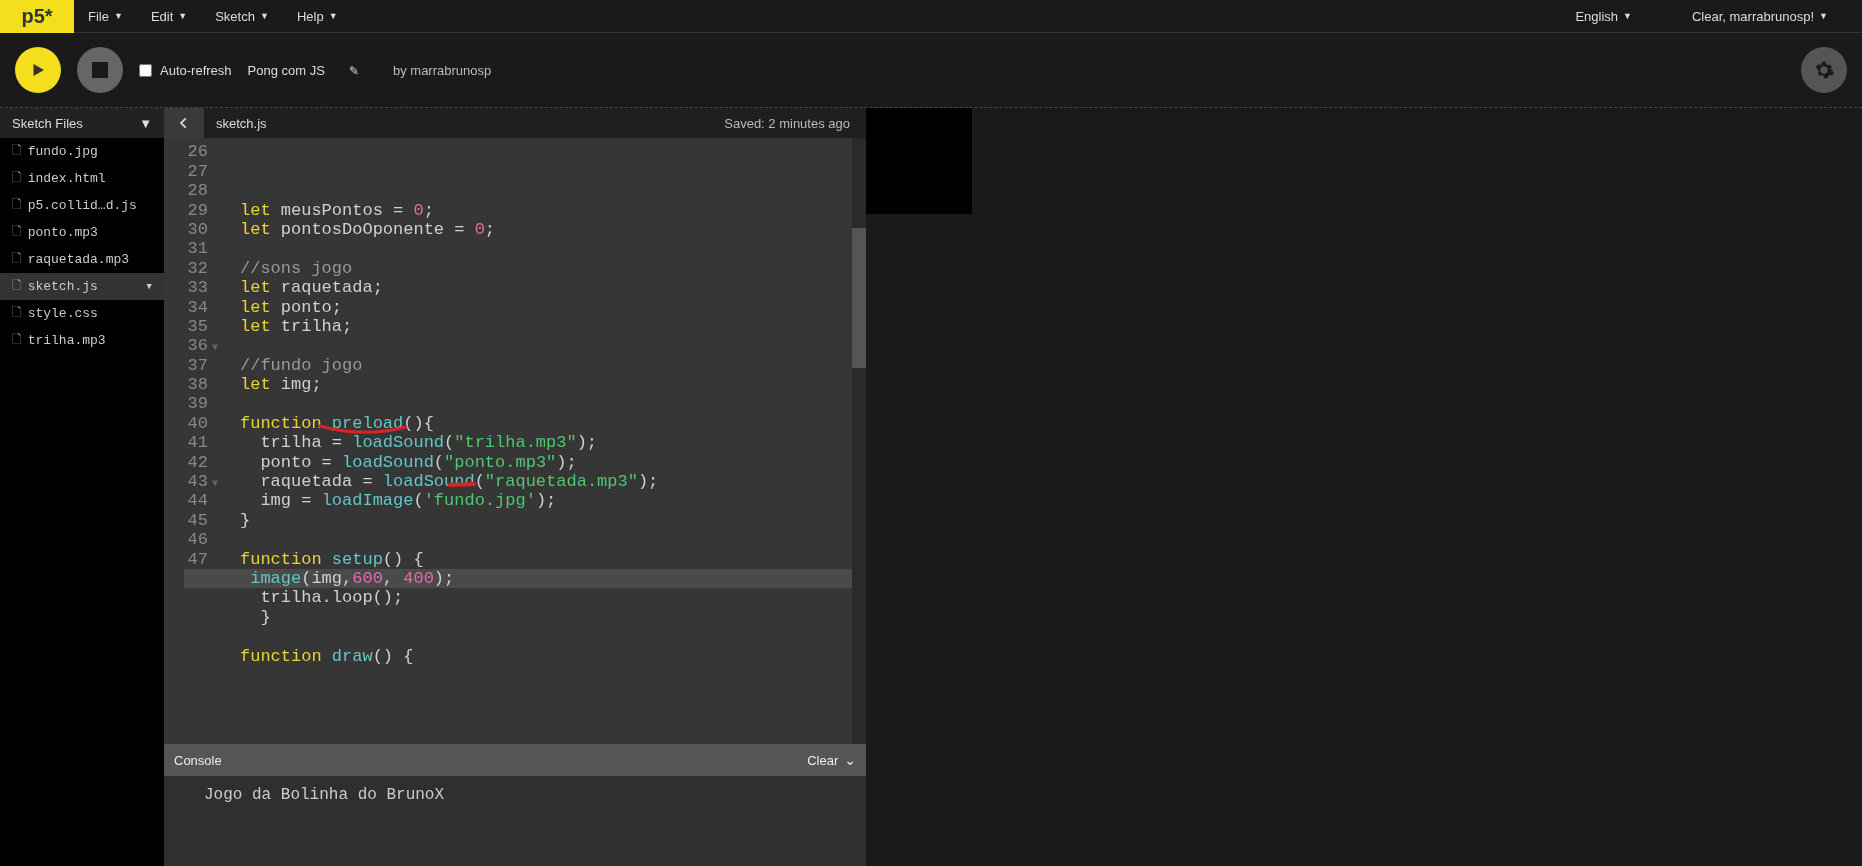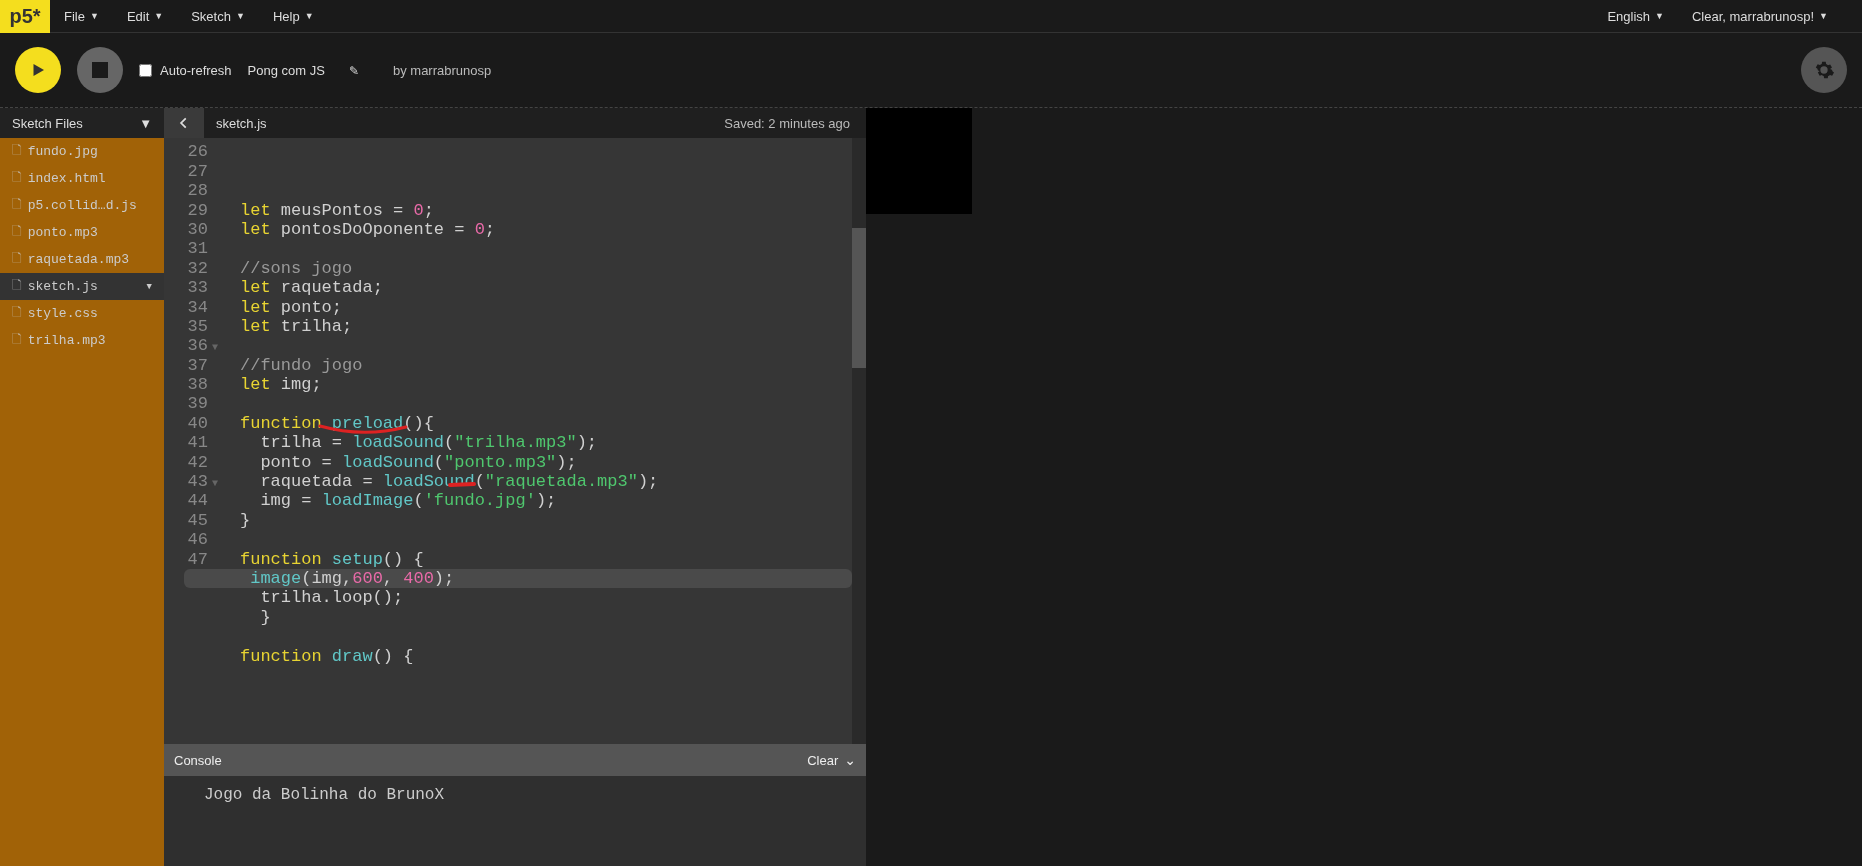--- a/index.html
+++ b/index.html
@@ -1,52 +1,52 @@
 <!DOCTYPE html>
 <html><head>
 <meta charset="utf-8">
 <style>
 *{margin:0;padding:0;box-sizing:border-box;}
 body{background:#1a1a1a;color:#d0d0d0;font-family:Arial,Helvetica,sans-serif;font-size:13px;overflow:hidden;width:1862px;height:866px;}
 .topbar{display:flex;align-items:center;height:33px;background:#1a1a1a;border-bottom:1px solid #333;}
-.logo{width:50px;height:33px;background:#f4de1e;color:#333;font-weight:bold;font-size:20px;display:flex;align-items:center;justify-content:center;position:relative;}
+.logo{width:74px;height:33px;background:#f4de1e;color:#333;font-weight:bold;font-size:20px;display:flex;align-items:center;justify-content:center;position:relative;}
 .menu{display:flex;align-items:center;height:100%;}
 .menu-item{padding:0 14px;display:flex;align-items:center;gap:5px;height:100%;cursor:pointer;color:#ddd;}
 .menu-item .caret{font-size:9px;}
-.right-menu{margin-left:auto;display:flex;height:100%;padding-right:20px;}
+.right-menu{margin-left:auto;display:flex;height:100%;padding-right:20px;gap:32px;}
 .toolbar{display:flex;align-items:center;height:75px;background:#1a1a1a;border-bottom:1px dashed #444;padding:0 15px;gap:16px;}
 .play-btn{width:46px;height:46px;border-radius:50%;background:#f4de1e;display:flex;align-items:center;justify-content:center;cursor:pointer;}
 .play-btn svg{width:18px;height:18px;}
 .stop-btn{width:46px;height:46px;border-radius:50%;background:#666;display:flex;align-items:center;justify-content:center;cursor:pointer;}
 .stop-btn .sq{width:16px;height:16px;background:#1a1a1a;}
 .autorefresh{display:flex;align-items:center;gap:8px;color:#ddd;}
 .autorefresh input{width:13px;height:13px;}
 .sketch-name{display:flex;align-items:flex-end;gap:24px;color:#ddd;}
 .pencil{font-size:12px;}
 .by{color:#bbb;padding-left:18px;}
 .gear-btn{margin-left:auto;width:46px;height:46px;border-radius:50%;background:#555;display:flex;align-items:center;justify-content:center;cursor:pointer;}
 .main{display:flex;height:calc(100% - 108px);}
-.sidebar{width:164px;background:#a16207;display:flex;flex-direction:column;}
+.sidebar{width:164px;background:#000000;display:flex;flex-direction:column;}
 .sidebar-header{height:30px;display:flex;align-items:center;justify-content:space-between;padding:0 12px;color:#ddd;background:#222;}
 .file-list{flex:1;overflow:auto;}
 .file-item{display:flex;align-items:center;gap:6px;padding:3px 12px;font-family:'Courier New',monospace;font-size:13px;color:#ccc;cursor:pointer;}
 .file-item.active{background:#333;}
 .file-icon{font-size:12px;opacity:.7;}
 .file-item .caret{margin-left:auto;font-size:9px;}
 .tabs{height:30px;display:flex;align-items:center;background:#1f1f1f;}
 .collapse-btn{width:40px;height:30px;background:#3a3a3a;display:flex;align-items:center;justify-content:center;cursor:pointer;margin-right:12px;}
 .tab-name{color:#ddd;}
 .saved{margin-left:auto;margin-right:16px;color:#bbb;}
 .editor{flex:1;display:flex;background:#363636;overflow:hidden;position:relative;font-family:'Consolas','Courier New',monospace;font-size:17px;line-height:19.4px;}
 .gutter{width:52px;background:#363636;text-align:right;color:#888;padding-top:0;}
 .gutter div{padding-right:8px;height:19.4px;position:relative;}
 .fold{position:absolute;right:-2px;top:2px;font-size:10px;color:#666;}
 .code{flex:1;padding-left:4px;white-space:pre;color:#d0d0d0;position:relative;}
 .code-line{height:19.4px;}
-.code-line.hl{background:#4a4a4a;margin-left:-56px;padding-left:56px;border-radius:6px;}
+.code-line.hl{background:#4a4a4a;margin-left:-56px;padding-left:56px;}
 .kw{color:#e8d432;}
 .fn{color:#61c7c7;}
 .str{color:#4fc76e;}
 .num{color:#e86aa8;}
 .cm{color:#999;}
 .id{color:#d0d0d0;}
 .scrollbar{width:14px;background:#2a2a2a;position:relative;}
 .scrollthumb{position:absolute;width:100%;background:#555;top:90px;height:140px;}
 .anno1{position:absolute;left:82px;top:301px;width:90px;height:12px;pointer-events:none;}
 .anno2{position:absolute;left:212px;top:358px;width:28px;height:8px;pointer-events:none;}

